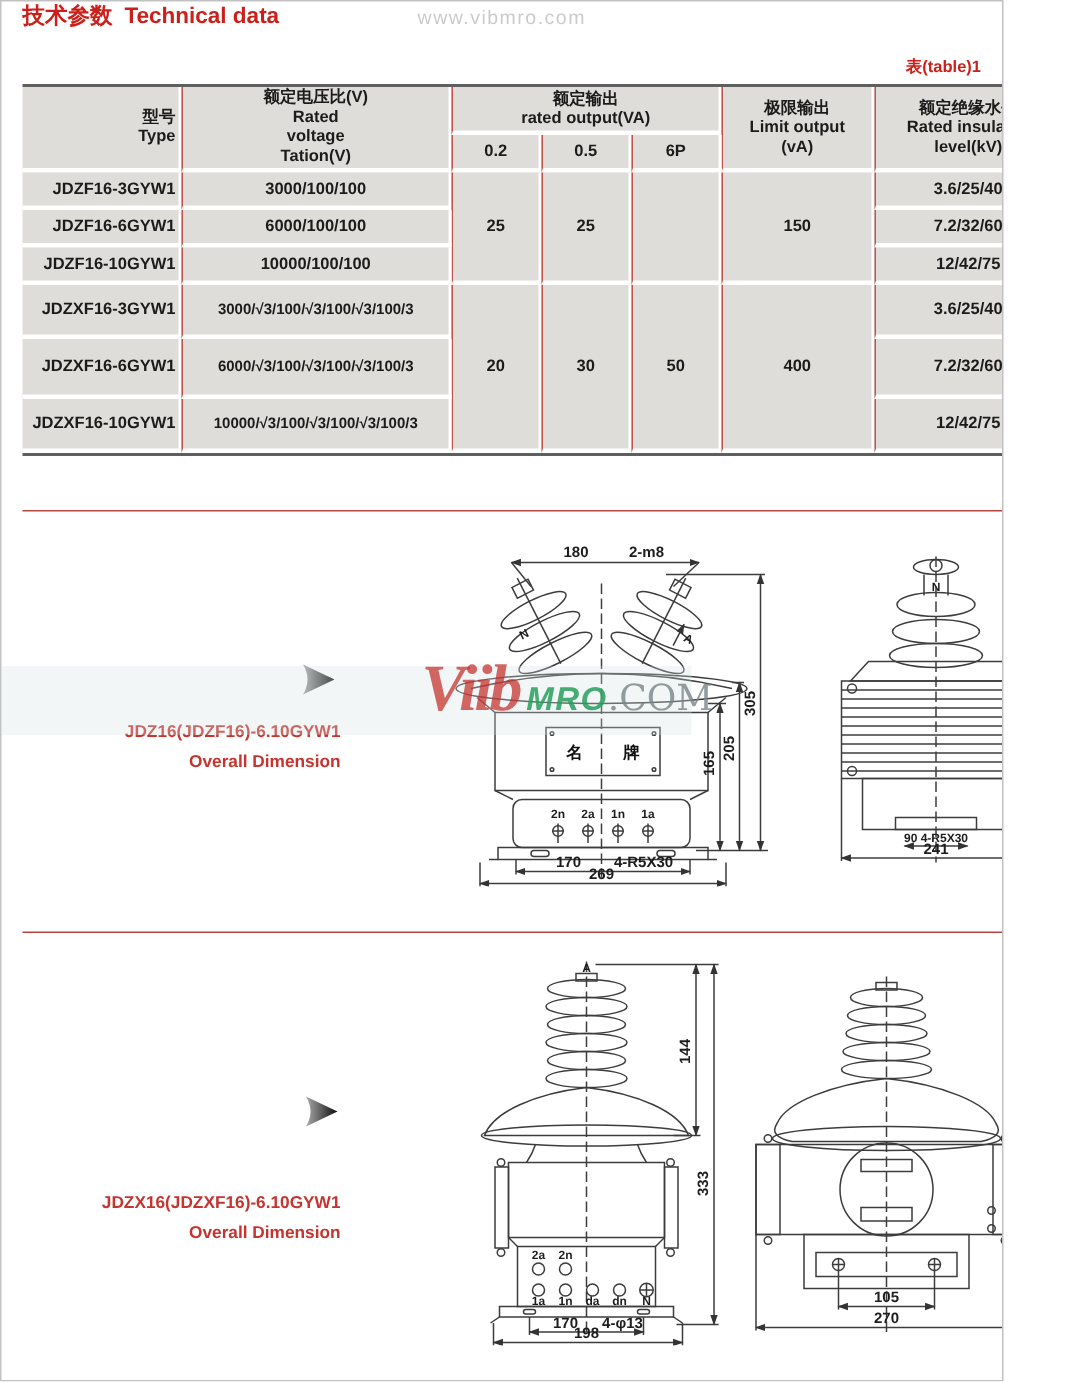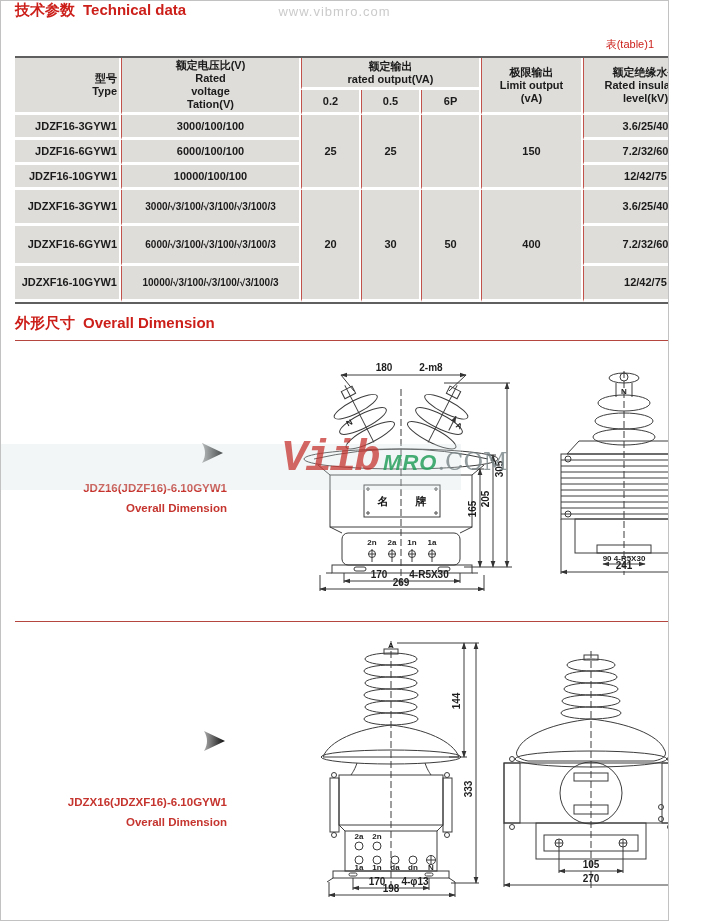--- a/index.html
+++ b/index.html
@@ -5,21 +5,21 @@
   html,body { margin:0; padding:0; background:#fff; }
   .page {
     position:relative; width:669px; height:921px; box-sizing:border-box;
     border:1px solid #c2c2c2; background:#fff; overflow:hidden;
     font-family:"Liberation Sans","DejaVu Sans",sans-serif; color:#1b1b1b;
   }
   .wm-top { position:absolute; left:0; right:0; top:3px; text-align:center;
     color:#cbcbcb; font-size:13px; letter-spacing:1px; }
   .h1 { position:absolute; left:14px; font-weight:bold; font-size:15px; color:#cc1f1a; }
   .h1 .zh { margin-right:8px; }
-  .tbl-label { position:absolute; right:14px; top:36px; color:#cc1f1a; font-weight:normal; font-size:11px; }
+  .tbl-label { position:absolute; right:14px; top:36px; color:#cc1f1a; font-weight:bold; font-size:11px; }
   
   .t { position:absolute; left:14px; top:55px; width:692px; border-collapse:separate;
        border-spacing:0; table-layout:fixed; border-top:2px solid #5f5f5f; border-bottom:2px solid #5f5f5f; }
   .t td { background:#dfddda; border-left:1px solid #c0514b; border-right:2px solid #fff;
        border-bottom:3px solid #fff; font-weight:bold; text-align:center; vertical-align:middle;
        padding:1px 2px; font-size:11px; line-height:13px; color:#1b1b1b; }
   .t td.cfirst { border-left:none;text-align:right; }
   .t td.clast  { border-right:none; }
   .t td.small { font-size:10px; }
   
@@ -37,21 +37,21 @@
     font-family:"Liberation Sans","DejaVu Sans",sans-serif; }
   .dims { font-size:8px; font-weight:bold; fill:#1d1d1d; text-anchor:middle;
     font-family:"Liberation Sans","DejaVu Sans",sans-serif; }
   .np { font-size:11px; font-weight:bold; fill:#111; text-anchor:middle; }
   .cl { stroke:#8a8a8a; stroke-dasharray:7 3; }
   .fill { fill:#222; stroke:none; }
   
   .wm-band { position:absolute; left:0; top:443px; width:460px; height:46px;
     background:rgba(215,224,226,0.30); pointer-events:none; }
   .wm-center { position:absolute; left:280px; top:432px; pointer-events:none; white-space:nowrap; }
-  .wm-script { font-family:Liberation Mono, monospace; font-style:italic; font-weight:bold;
+  .wm-script { font-family:Liberation Serif, serif; font-style:italic; font-weight:bold;
     font-size:44px; color:rgba(195,45,40,0.72); letter-spacing:-2px; }
   .wm-mro { font-size:22px; font-weight:bold; color:rgba(38,160,92,0.85); letter-spacing:1px;font-style:italic; }
   .wm-com { font-family:"DejaVu Serif","Liberation Serif",serif; font-size:24px;
     color:rgba(120,132,136,0.8);margin-top:42px; }
 </style>
 </head>
 <body>
 
 <div class="page">
 
@@ -150,23 +150,20 @@
       <td class="clast">7.2/32/60</td>
     </tr>
     <tr style="height:36px">
       <td class="cfirst">JDZXF16-10GYW1</td>
       <td class="small">10000/√3/100/√3/100/√3/100/3</td>
       <td class="clast">12/42/75</td>
     </tr>
   </tbody>
     </table>
 
-  <div class="h1" style="top:313px">
-    <span class="zh">外形尺寸</span><span>Overall Dimension</span>
-  </div>
   <div class="h2line"></div>
 
   <div class="figlabel" style="left:60px; top:477px; width:166px;">
     <div>JDZ16(JDZF16)-6.10GYW1</div>
     <div>Overall Dimension</div>
   </div>
   <svg class="fig-arrow" style="left:198px; top:441px" viewBox="0 0 26 22">
     <path d="M3,1 L24,11 L3,21 C7,14 7,8 3,1 Z" fill="url(#ag)" stroke="none"></path>
   </svg>
 

